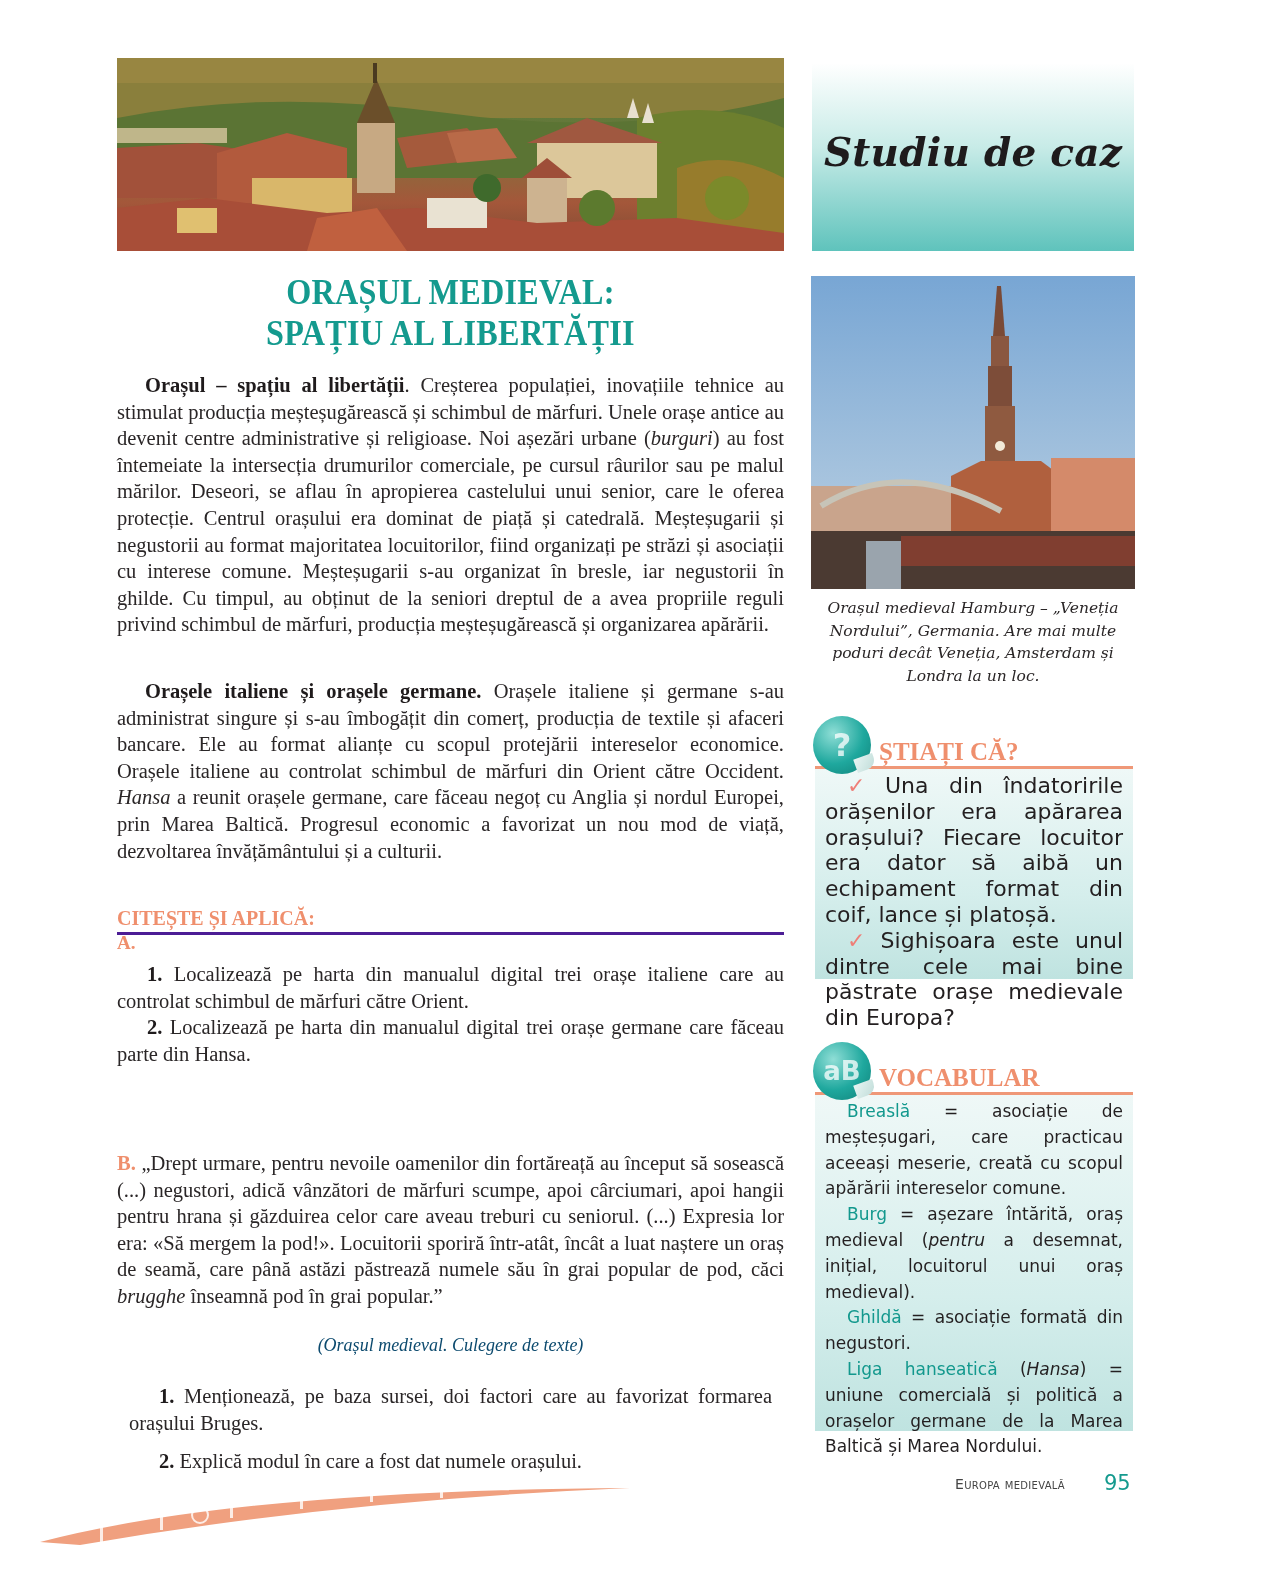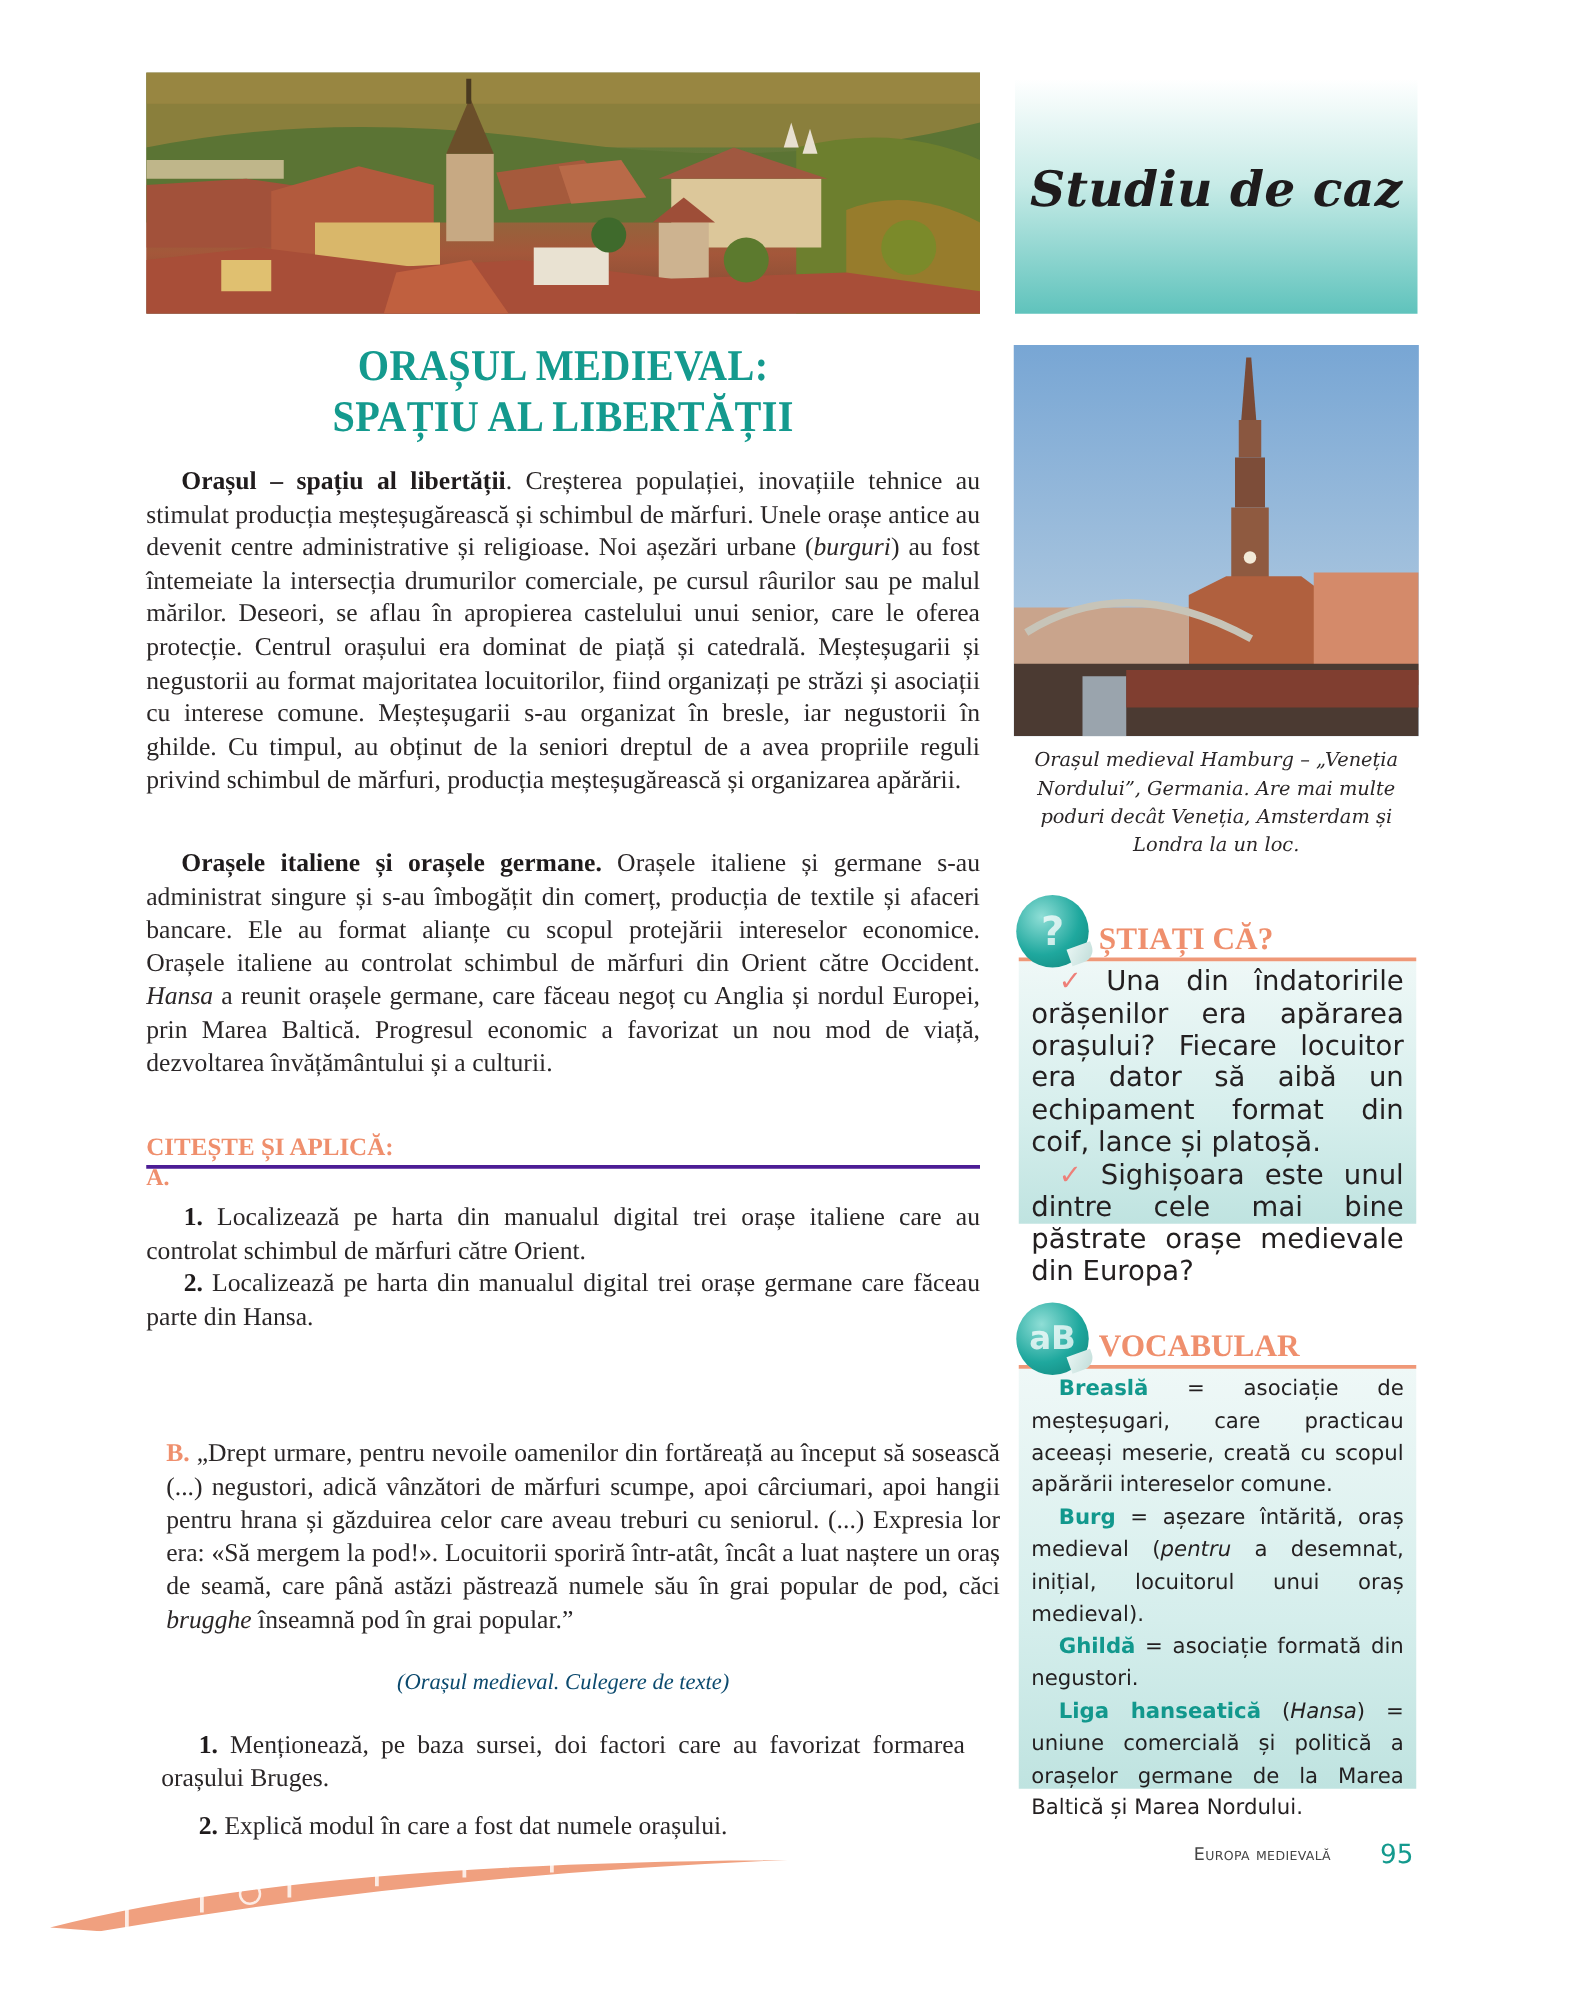--- a/index.html
+++ b/index.html
@@ -35,21 +35,21 @@
                   font-family: "Liberation Serif", serif; font-weight: bold; font-size: 20px; color: #ef8f6d;
                   padding-bottom: 2px; margin-top: 11px; }
   .sub-head { position: absolute; left: 117px; top: 932px; font-family: "Liberation Serif", serif;
               font-weight: bold; font-size: 19px; color: #ef8f6d; }
   .qa { position: absolute; left: 117px; top: 961px; width: 667px; font-family: "Liberation Serif", serif;
         font-size: 20.5px; line-height: 26.6px; text-align: justify; color: #2a2627; }
   .qa p { margin: 0; text-indent: 30px; }
   .qa b, .qb b { color: #1f1b1c; }
 
   .source-b { position: absolute; left: 117px; top: 1150px; width: 667px; font-family: "Liberation Serif", serif;
-              font-size: 20.5px; line-height: 26.6px; text-align: justify; color: #2a2627; margin-left: 16px; }
+              font-size: 20.5px; line-height: 26.6px; text-align: justify; color: #2a2627; }
   .source-b .lbl { color: #ef8f6d; font-weight: bold; }
   .citation { position: absolute; left: 117px; top: 1335px; width: 667px; text-align: center;
               font-family: "Liberation Serif", serif; font-style: italic; font-size: 18px; color: #0c4a6e; }
   .qb { position: absolute; left: 117px; top: 1371px; width: 667px; font-family: "Liberation Serif", serif;
         font-size: 20.5px; line-height: 26.6px; text-align: justify; color: #2a2627; }
   .qb p { margin: 12px; text-indent: 30px; }
 
   
   .photo2 { position: absolute; left: 811px; top: 276px; width: 324px; height: 313px; overflow: hidden;
             background: linear-gradient(180deg, #7ea8d3 0%, #a9c5df 60%, #c9d8e4 100%); }
@@ -64,21 +64,21 @@
                       display: flex; align-items: center; justify-content: center;
                       font-family: "DejaVu Sans", sans-serif; font-weight: bold; color: rgba(255,255,255,0.75); font-size: 32px; }
   .side-head .badge .curl { position: absolute; right: -4px; bottom: 4px; width: 20px; height: 14px;
                             background: linear-gradient(135deg, #e8f5f3, #bfdcd8); border-radius: 0 0 10px 0; transform: rotate(-20deg); }
   .side-head .title { position: absolute; left: 64px; top: 8px; font-family: "Liberation Serif", serif; font-weight: bold;
                       font-size: 25px; color: #ef8f6d; }
   .side-body { background: linear-gradient(180deg, #eff8f7 0%, #d5eeec 60%, #bfe3e0 100%);
                padding: 4px 10px 10px 10px; font-size: 22px; line-height: 25.8px; text-align: justify; color: #231f20; }
   .side-body p { margin: 0; text-indent: 22px; }
   .check { color: #ee7f78; font-weight: bold; margin-right: 6px; }
-  .term { color: #12988d; font-weight: bold; margin-top: 40px; }
+  .term { color: #12988d; font-weight: normal; margin-top: 40px; }
   .box1 { top: 730px; }
   .box1 .side-body { height: 196px; }
   .box2 { top: 1056px; }
   .box2 .side-body { height: 322px; font-size: 17px; }
 
   
   .footer-label { position: absolute; left: 955px; top: 1476px; font-family: "DejaVu Sans", sans-serif;
                   font-size: 14px; color: #444; letter-spacing: 0.3px; font-variant: small-caps; }
   .page-num { position: absolute; left: 1104px; top: 1471px; font-family: "DejaVu Sans", sans-serif;
               font-size: 21px; color: #149a8e; }

